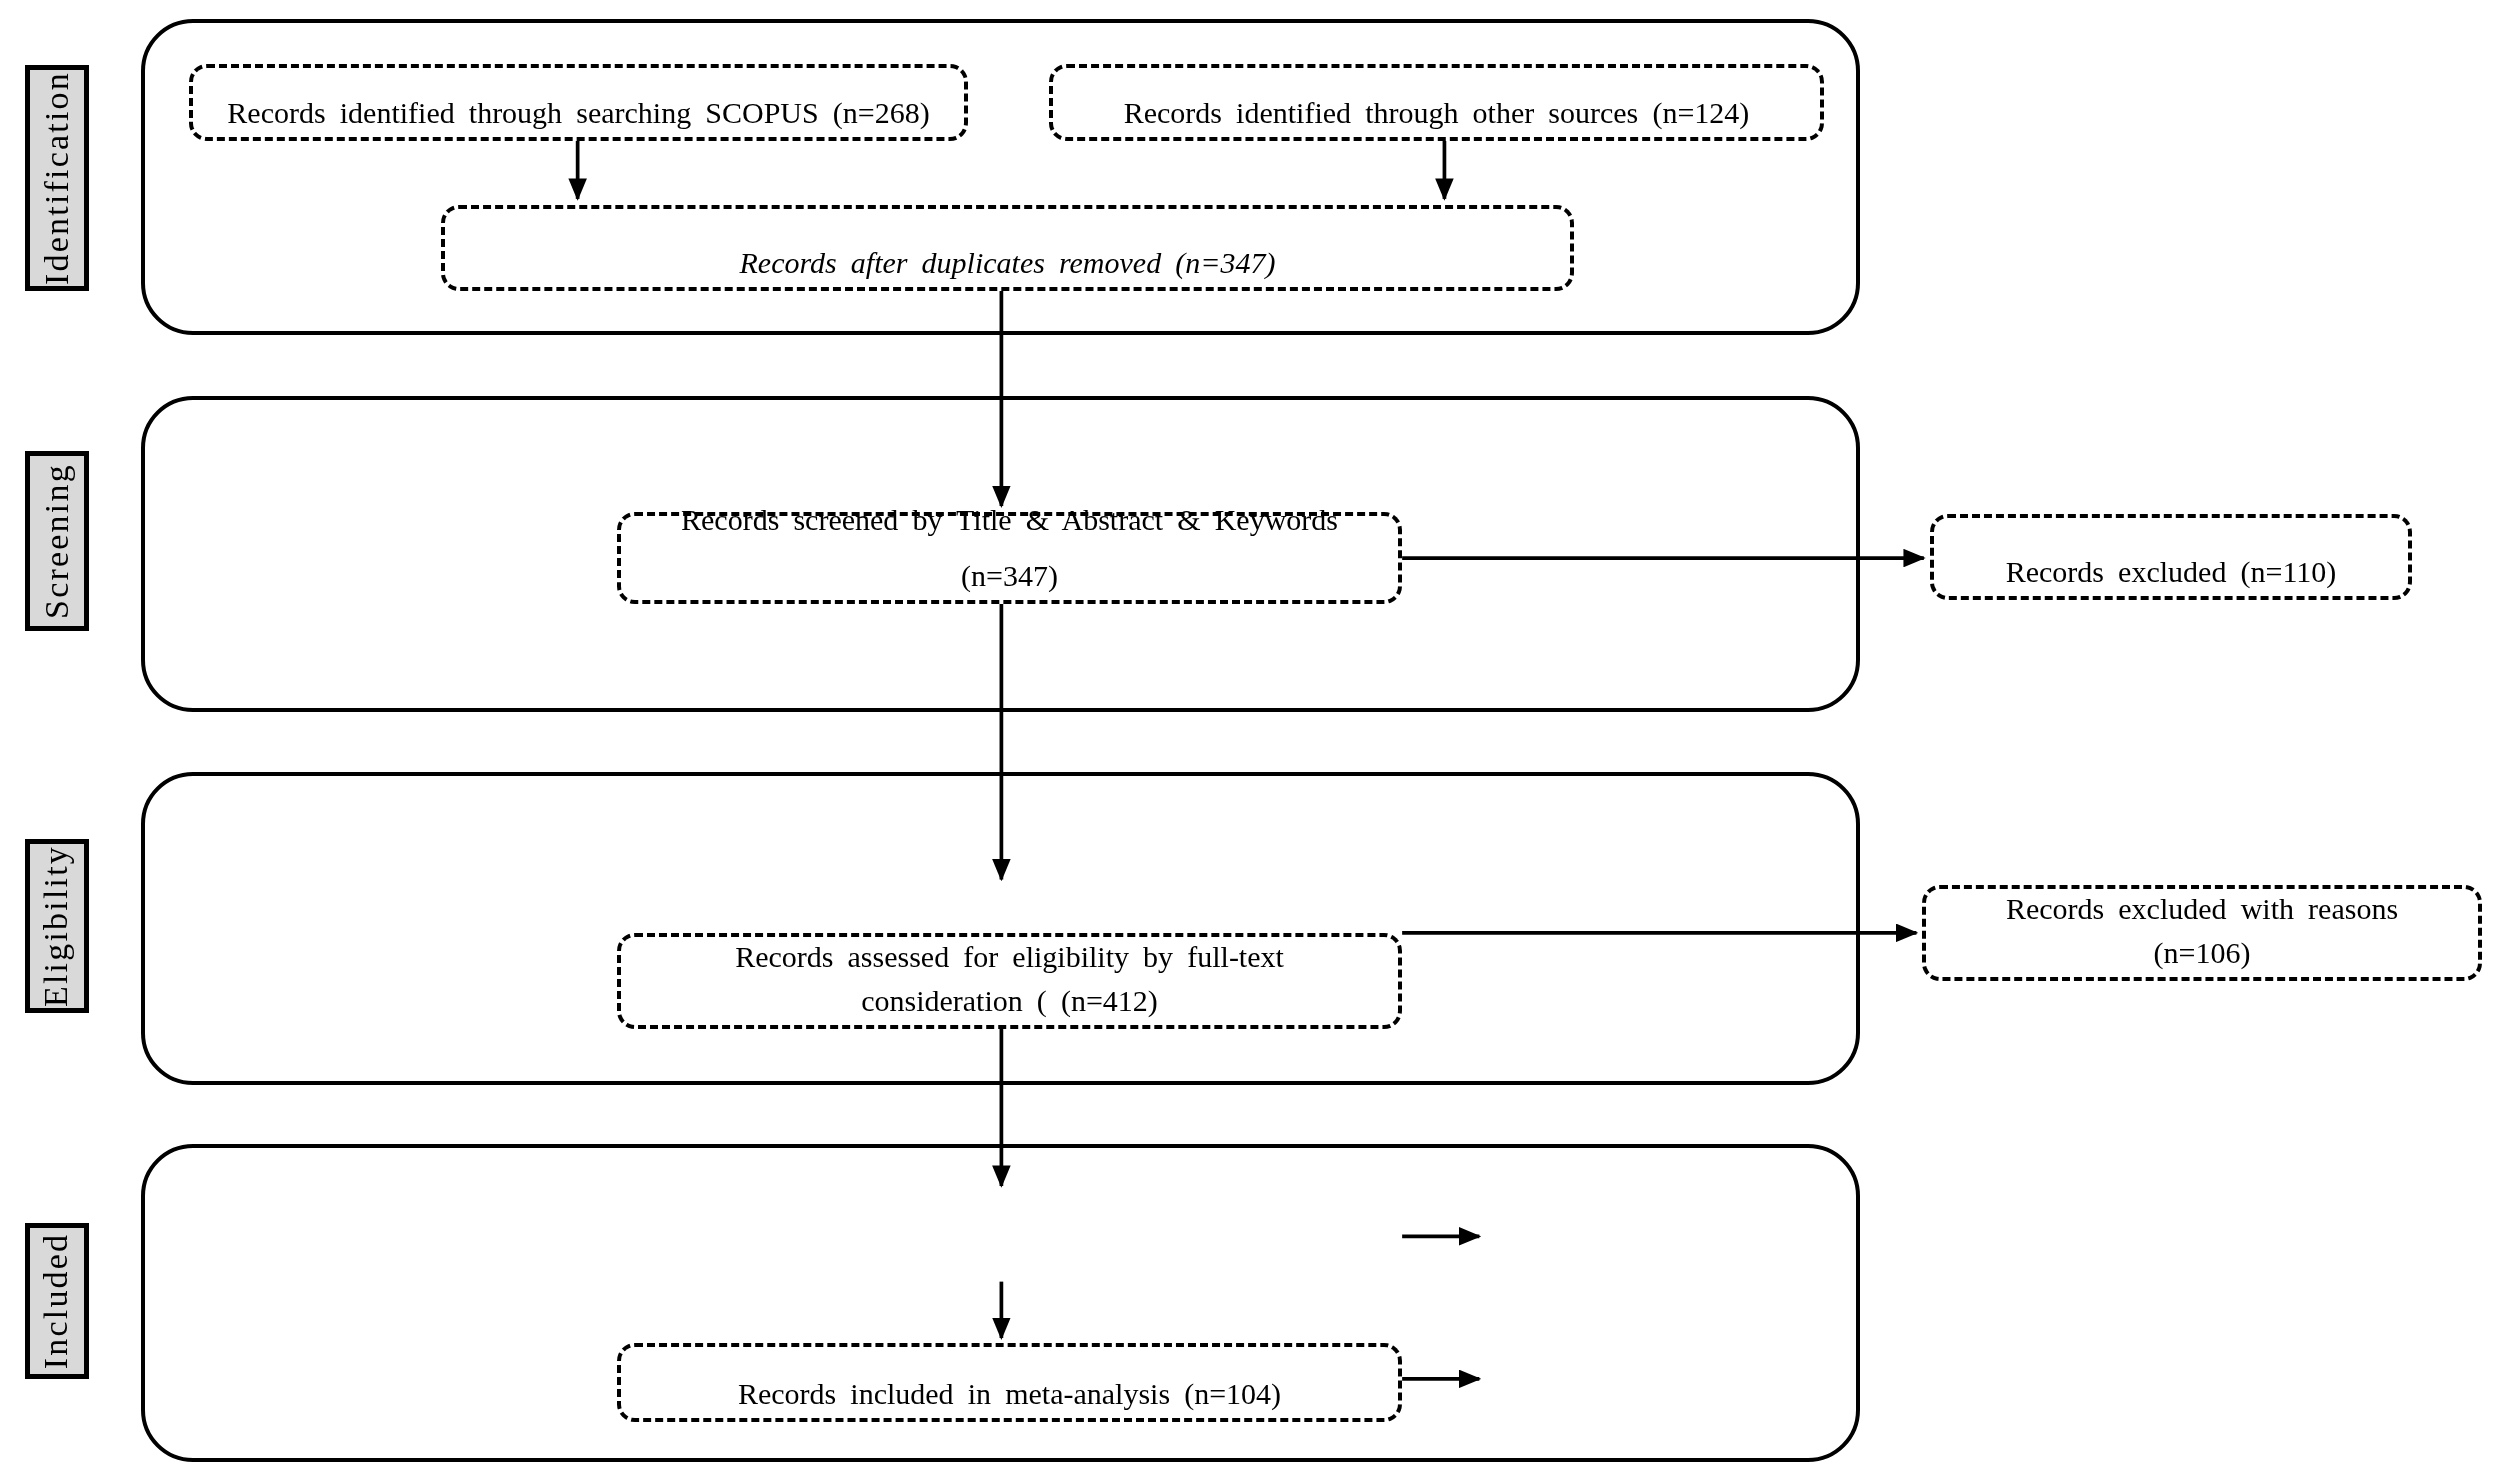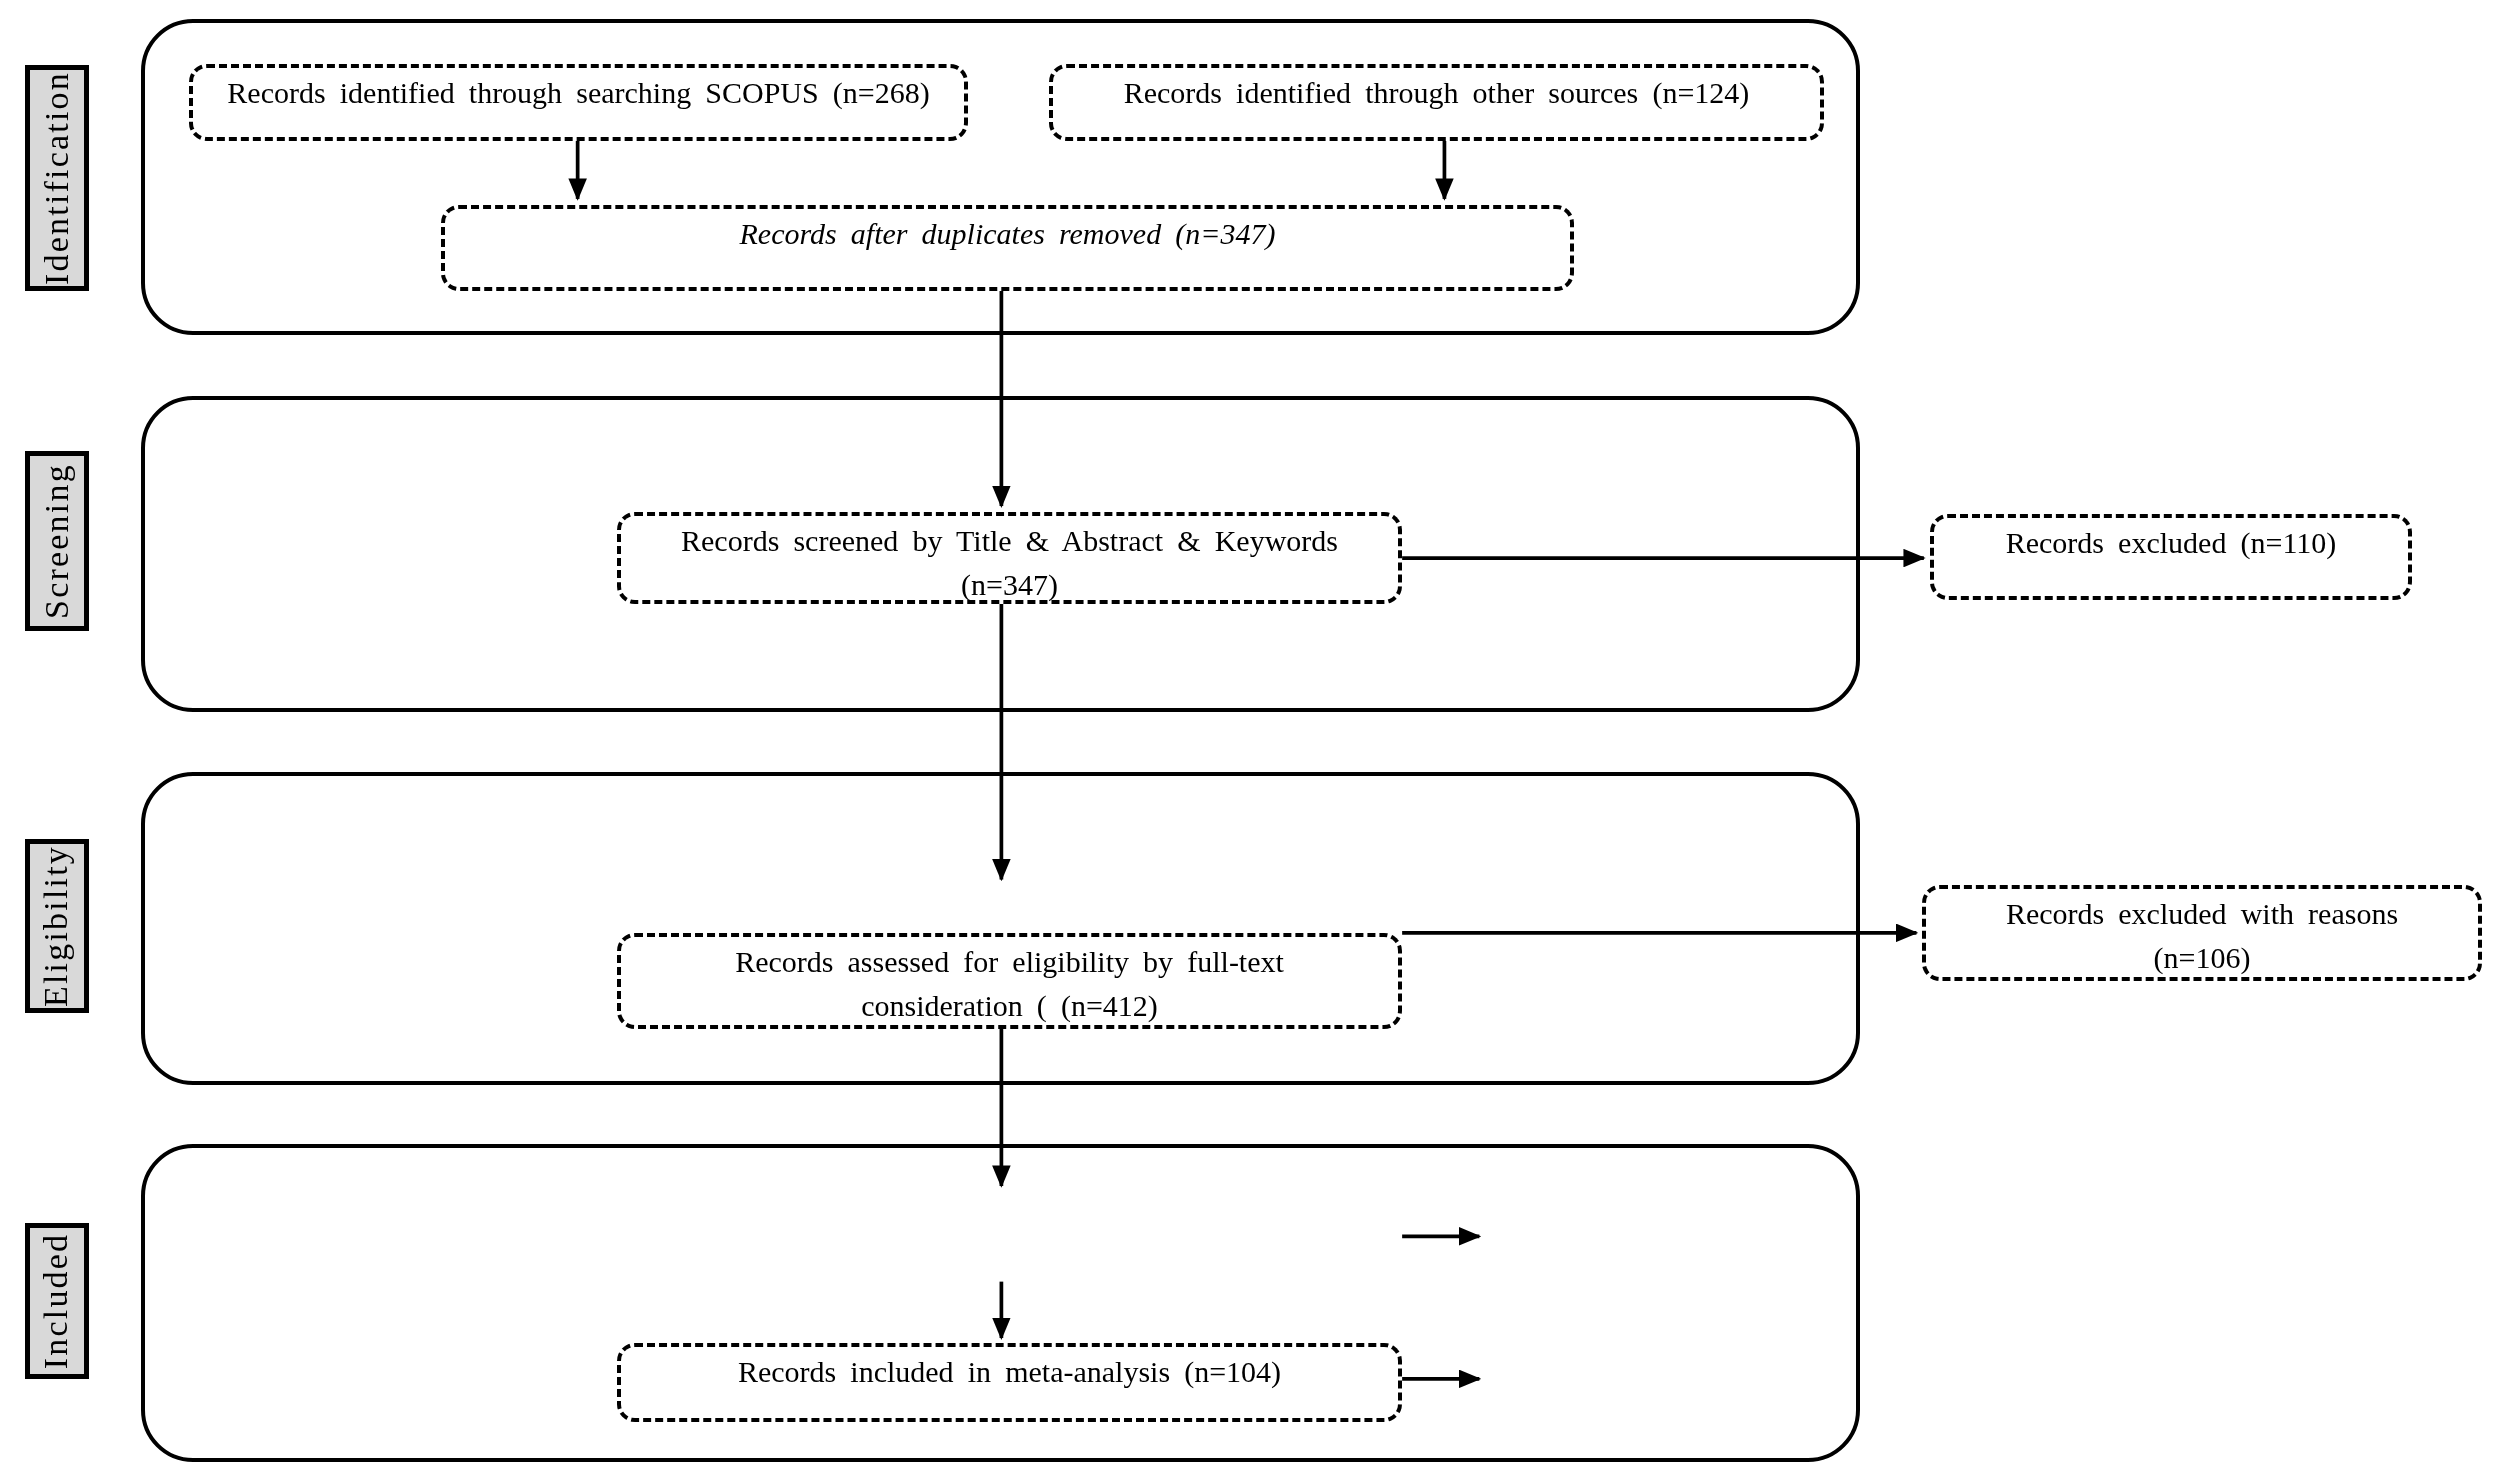--- a/index.html
+++ b/index.html
@@ -45,21 +45,21 @@
 
   
   .dbox {
     position: absolute;
     border: 4.5px dashed #000;
     border-radius: 18px;
     background: #ffffff;
     display: flex;
     flex-direction: column;
     align-items: center;
-    justify-content: flex-start;
+    justify-content: flex-end;
     text-align: center;
     font-size: 30px;
     line-height: 1.45;
     word-spacing: 0.22em;
     padding: 3px 15px;
   }
 
   .connectors {
     position: absolute;
     left: 0;
@@ -115,21 +115,21 @@
   </div>
 
   <div class="dbox" style="left:1049px;top:64px;width:775px;height:77px;font-family:Liberation Serif, serif;">
     <div>Records identified through other sources (n=124)</div>
   </div>
 
   <div class="dbox" style="left:441px;top:205px;width:1133px;height:86px;font-style:italic;">
     <div>Records after duplicates removed (n=347)</div>
   </div>
 
-  <div class="dbox" style="left:617px;top:512px;width:785px;height:92px;">
+  <div class="dbox" style="left:617px;top:512px;width:785px;height:92px;gap:12px;">
     <div>Records screened by Title &amp; Abstract &amp; Keywords</div>
     <div>(n=347)</div>
   </div>
 
   <div class="dbox" style="left:1930px;top:514px;width:482px;height:86px;">
     <div>Records excluded (n=110)</div>
   </div>
 
   <div class="dbox" style="left:617px;top:933px;width:785px;height:96px;font-family:Liberation Serif, serif;">
     <div>Records assessed for eligibility by full-text</div>

